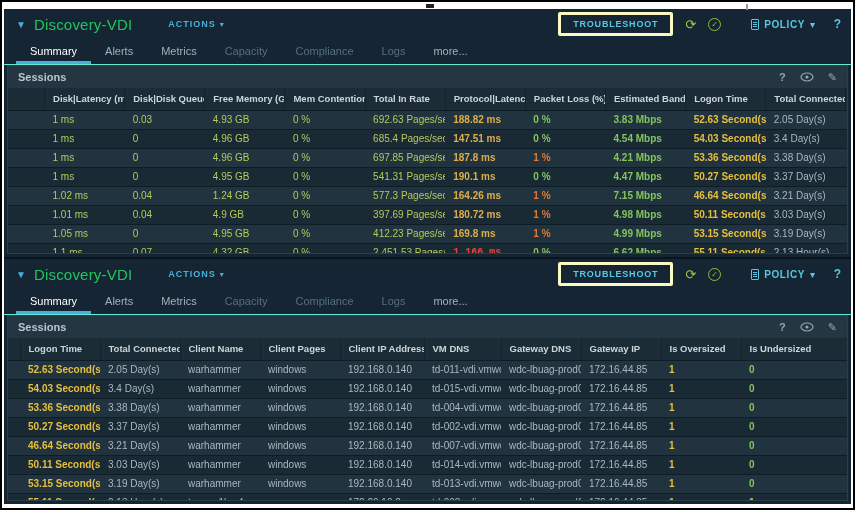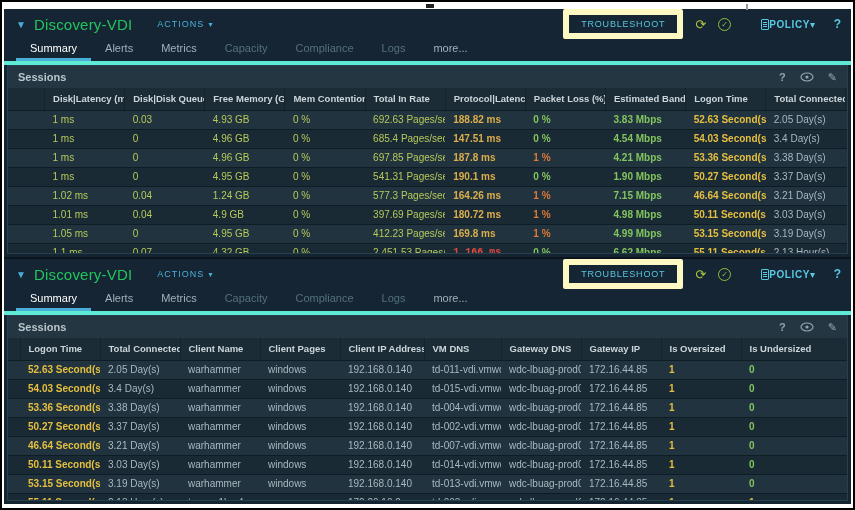--- a/index.html
+++ b/index.html
@@ -11,38 +11,38 @@
   .browser-tick{position:absolute;top:2px;left:744px;width:2px;height:6px;background:#999;}
   .app{width:100%;height:100%;background:#0d1b26;display:flex;flex-direction:column;overflow:hidden;}
 
   .panel{display:flex;flex-direction:column;background:#142430;overflow:hidden;}
   .panel-a{height:250px;border-bottom:2px solid #09141d;}
   .panel-b{flex:1;}
 
   .panel-top{display:flex;align-items:center;height:30px;padding:0 10px 0 12px;background:#152533;flex:none;}
   .chev{color:#49afd9;font-size:10px;margin-right:8px;}
   .panel-title{color:#22c55e;font-size:15px;font-weight:400;letter-spacing:.2px;}
-  .actions{color:#49afd9;font-size:9px;font-weight:normal;letter-spacing:1px;margin-left:25px;cursor:pointer;}
+  .actions{color:#49afd9;font-size:9px;font-weight:bold;letter-spacing:1px;margin-left:36px;cursor:pointer;}
   .actions .caret{font-size:8px;margin-left:4px;}
   .top-right{margin-left:auto;display:flex;align-items:center;gap:12px;}
-  .btn-outline{border:6px solid #fef9c3;color:#57c8e0;background:transparent;font-size:9px;
-               font-weight:normal;letter-spacing:.8px;padding:4px 12px;border-radius:2px;cursor:pointer;
+  .btn-outline{border:3px solid #fef9c3;color:#57c8e0;background:transparent;font-size:9px;
+               font-weight:bold;letter-spacing:.8px;padding:4px 12px;border-radius:2px;cursor:pointer;
                font-family:inherit;}
   .icon-refresh{color:#a9c23f;font-size:13px;line-height:1;cursor:pointer;}
   .icon-checkcircle{display:inline-flex;align-items:center;justify-content:center;width:13px;height:13px;
                border:1px solid #8fbf3f;border-radius:50%;color:#8fbf3f;font-size:8px;cursor:pointer;}
-  .policy{display:flex;align-items:flex-end;color:#57c8e0;font-size:10px;font-weight:bold;
+  .policy{display:flex;align-items:flex-end;gap:5px;color:#57c8e0;font-size:10px;font-weight:bold;
           letter-spacing:.6px;cursor:pointer;margin-left:18px;}
   .doc-icon{width:8px;height:11px;border:1px solid #57c8e0;border-radius:1px;position:relative;}
   .doc-icon::after{content:"";position:absolute;left:1px;top:2px;width:4px;height:1px;background:#57c8e0;
           box-shadow:0 2px 0 #57c8e0,0 4px 0 #57c8e0;}
   .help{color:#57c8e0;font-size:12px;font-weight:bold;cursor:pointer;margin-left:6px;}
 
   .tabs{display:flex;align-items:flex-end;height:26px;padding:0 2px 0 12px;background:#152533;
-        border-bottom:4px solid #5eead4;flex:none;}
+        border-bottom:1px solid #5eead4;flex:none;}
   .tab{font-size:11px;padding:5px 14px 7px 14px;cursor:pointer;}
   .tab.active{color:#fff;border-bottom:3px solid #49afd9;padding-bottom:4px;}
   .tab.normal{color:#9fb2bb;}
   .tab.dimmed{color:#55707e;text-align:right;}
 
   .widget{flex:1;margin:0 3px 3px 3px;background:#1c2e3a;border:1px solid #27404e;
           display:flex;flex-direction:column;overflow:hidden;}
   .widget-head{display:flex;align-items:center;height:22px;padding:0 10px;background:#24384455;
           background-color:#233642;flex:none;}
   .widget-title{color:#b9c6cc;font-size:11px;font-weight:bold;}
@@ -193,21 +193,21 @@
                 </tr>
                 <tr>
                   <td class="gutter"></td>
                   <td class="c-yg">1 ms</td>
                   <td class="c-yg">0</td>
                   <td class="c-yg">4.95 GB</td>
                   <td class="c-yg">0 %</td>
                   <td class="c-yg">541.31 Pages/sec</td>
                   <td class="c-am">190.1 ms</td>
                   <td class="c-g">0 %</td>
-                  <td class="c-g">1.90 Mbps</td>
+                  <td class="c-g">4.47 Mbps</td>
                   <td class="c-y">50.27 Second(s)</td>
                   <td class="c-w">3.37 Day(s)</td>
                   <td class="c-w">warhammer</td>
                 </tr>
                 <tr>
                   <td class="gutter"></td>
                   <td class="c-yg">1.02 ms</td>
                   <td class="c-yg">0.04</td>
                   <td class="c-yg">1.24 GB</td>
                   <td class="c-yg">0 %</td>

